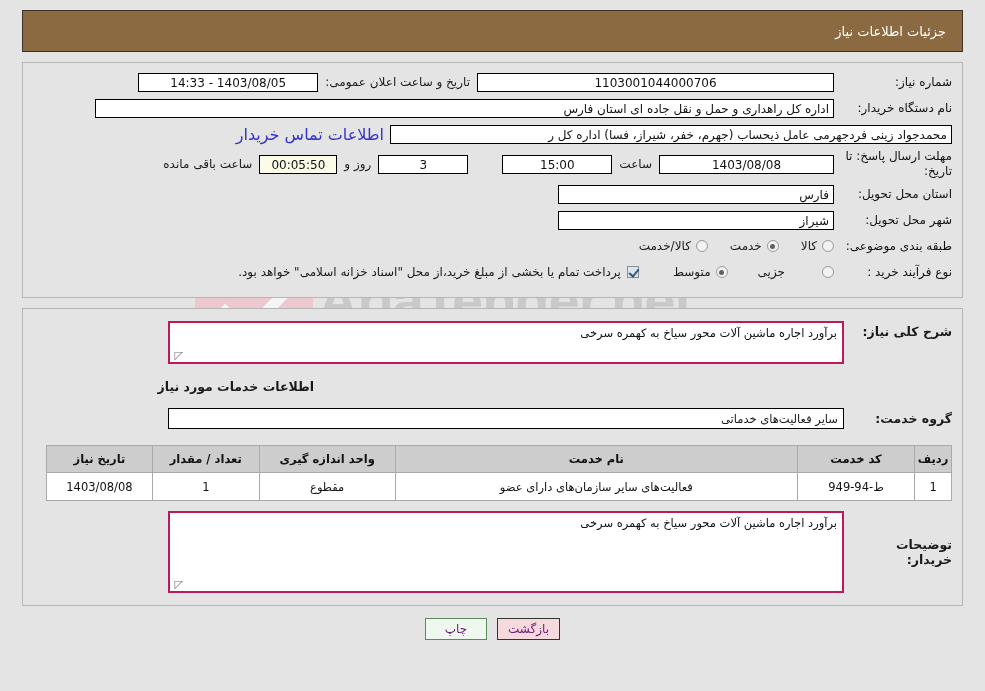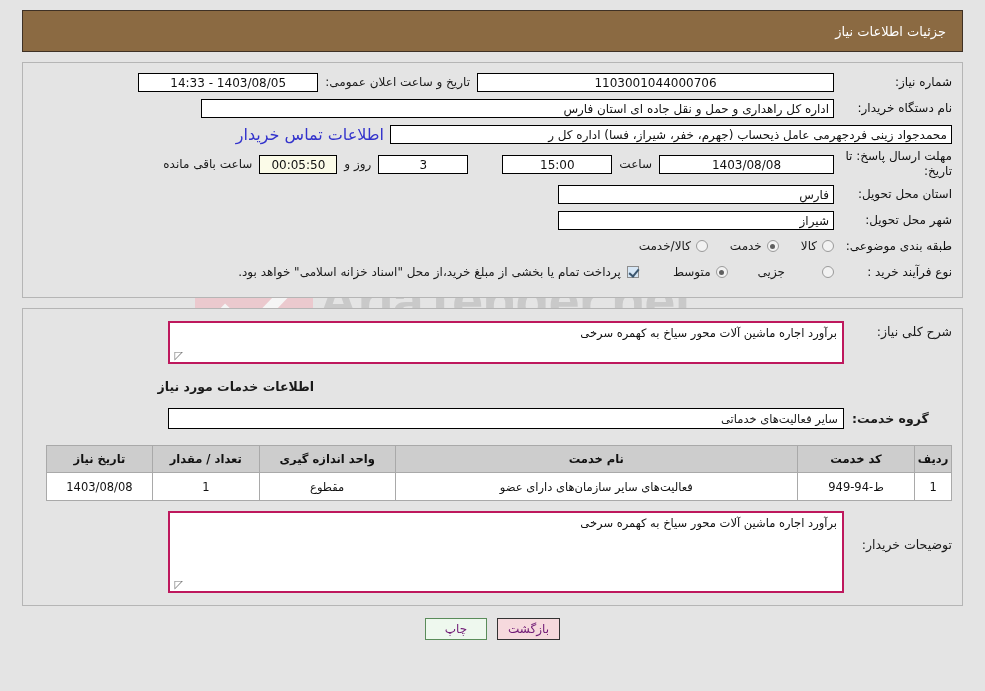--- a/index.html
+++ b/index.html
@@ -196,21 +196,21 @@
     border-bottom: 2px solid #3b566e;
     transform: rotate(40deg);
   }
   .chk-row { display: flex; align-items: center; }
   .chk-text { font-size: 12px; }
 
   
   .panel-mid { padding: 12px 10px 12px 10px; }
   .mrow { display: flex; align-items: flex-start; }
   .mlabel-bold {
-    font-weight: normal;
+    font-weight: bold;
     font-size: 12.5px;
     width: 108px;
     flex: 0 0 108px;
     text-align: right;
     padding-left: 8px;
     padding-top: 3px;
     box-sizing: border-box;
   }
   .textarea-box {
     width: 676px;
@@ -241,21 +241,21 @@
     margin: 15px 0 14px 0;
     text-align: right;
     padding-right: 638px;
   }
   .srow { display: flex; align-items: center; margin-bottom: 4px; }
   .slabel-bold {
     font-weight: bold;
     font-size: 12.5px;
     width: 108px;
     flex: 0 0 108px;
-    text-align: left;
+    text-align: right;
     padding-left: 8px;
     box-sizing: border-box;
   }
   .sinput {
     width: 676px;
     height: 21px;
     line-height: 21px;
     background: #fff;
     border: 1px solid #000;
     box-sizing: border-box;
@@ -335,21 +335,21 @@
 
     <div class="frow">
       <div class="flabel">شماره نیاز:</div>
       <div class="fin w-big">1103001044000706</div>
       <div class="inline-lbl">تاریخ و ساعت اعلان عمومی:</div>
       <div class="fin w-pub">1403/08/05 - 14:33</div>
     </div>
 
     <div class="frow">
       <div class="flabel">نام دستگاه خریدار:</div>
-      <div class="fin rt w-big" style="width:633px;">اداره کل راهداری و حمل و نقل جاده ای استان فارس</div>
+      <div class="fin rt w-big" style="width:739px;">اداره کل راهداری و حمل و نقل جاده ای استان فارس</div>
     </div>
 
     <div class="frow">
       <div class="fin rt" style="width:562px;">محمدجواد زینی فردجهرمی عامل ذیحساب (جهرم، خفر، شیراز، فسا) اداره کل ر</div>
       <div class="link">اطلاعات تماس خریدار</div>
     </div>
 
     <div class="frow">
       <div class="flabel two-line">مهلت ارسال پاسخ: تا تاریخ:</div>
       <div class="fin w-date">1403/08/08</div>

